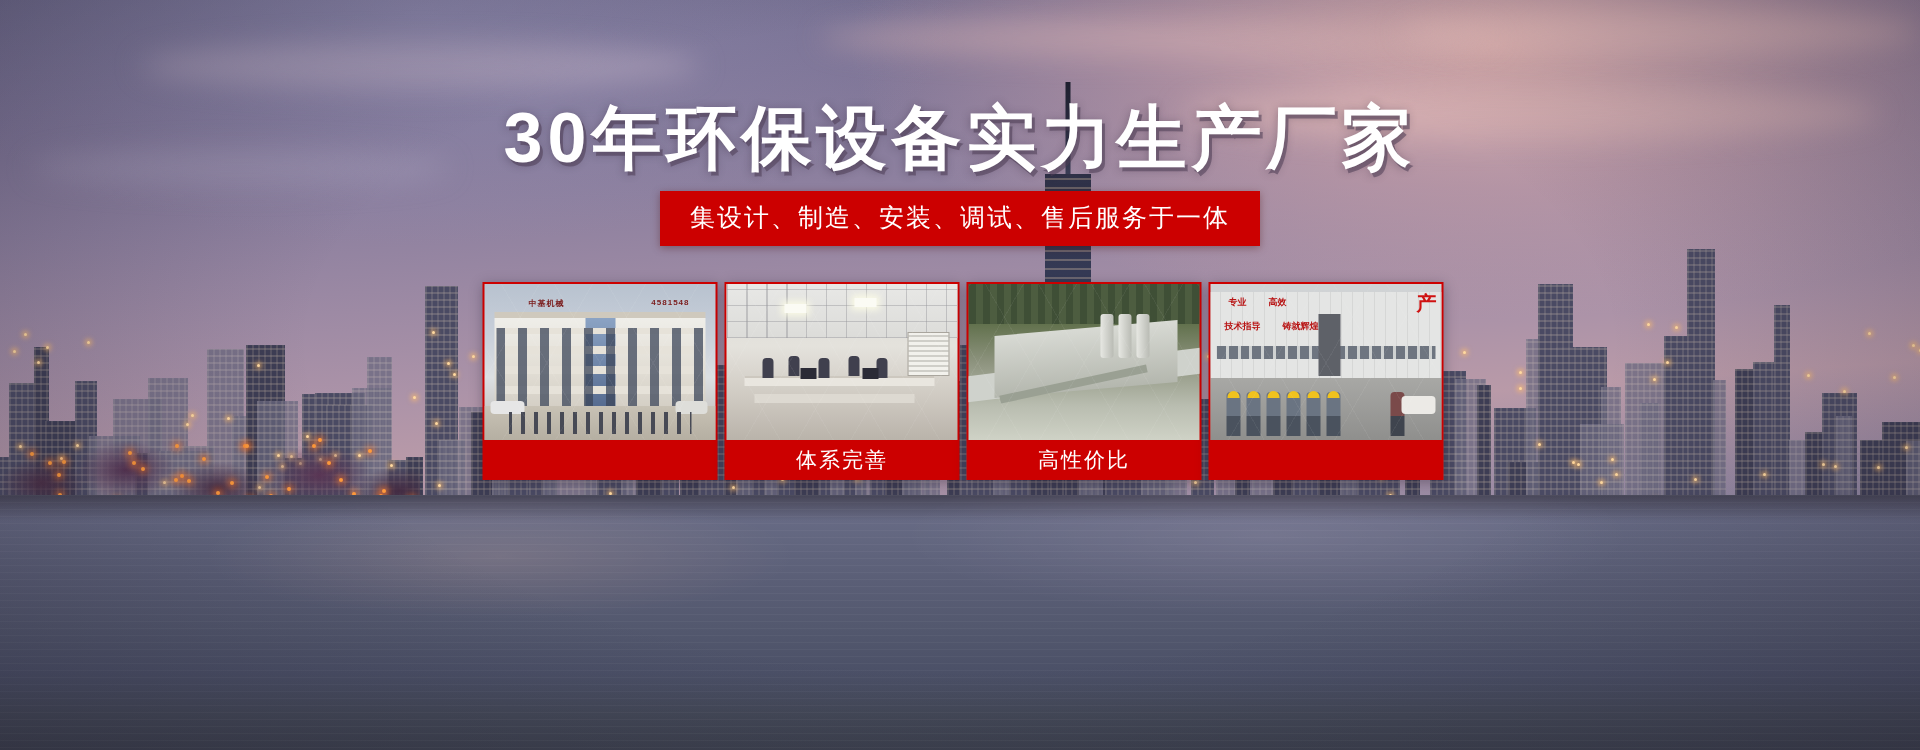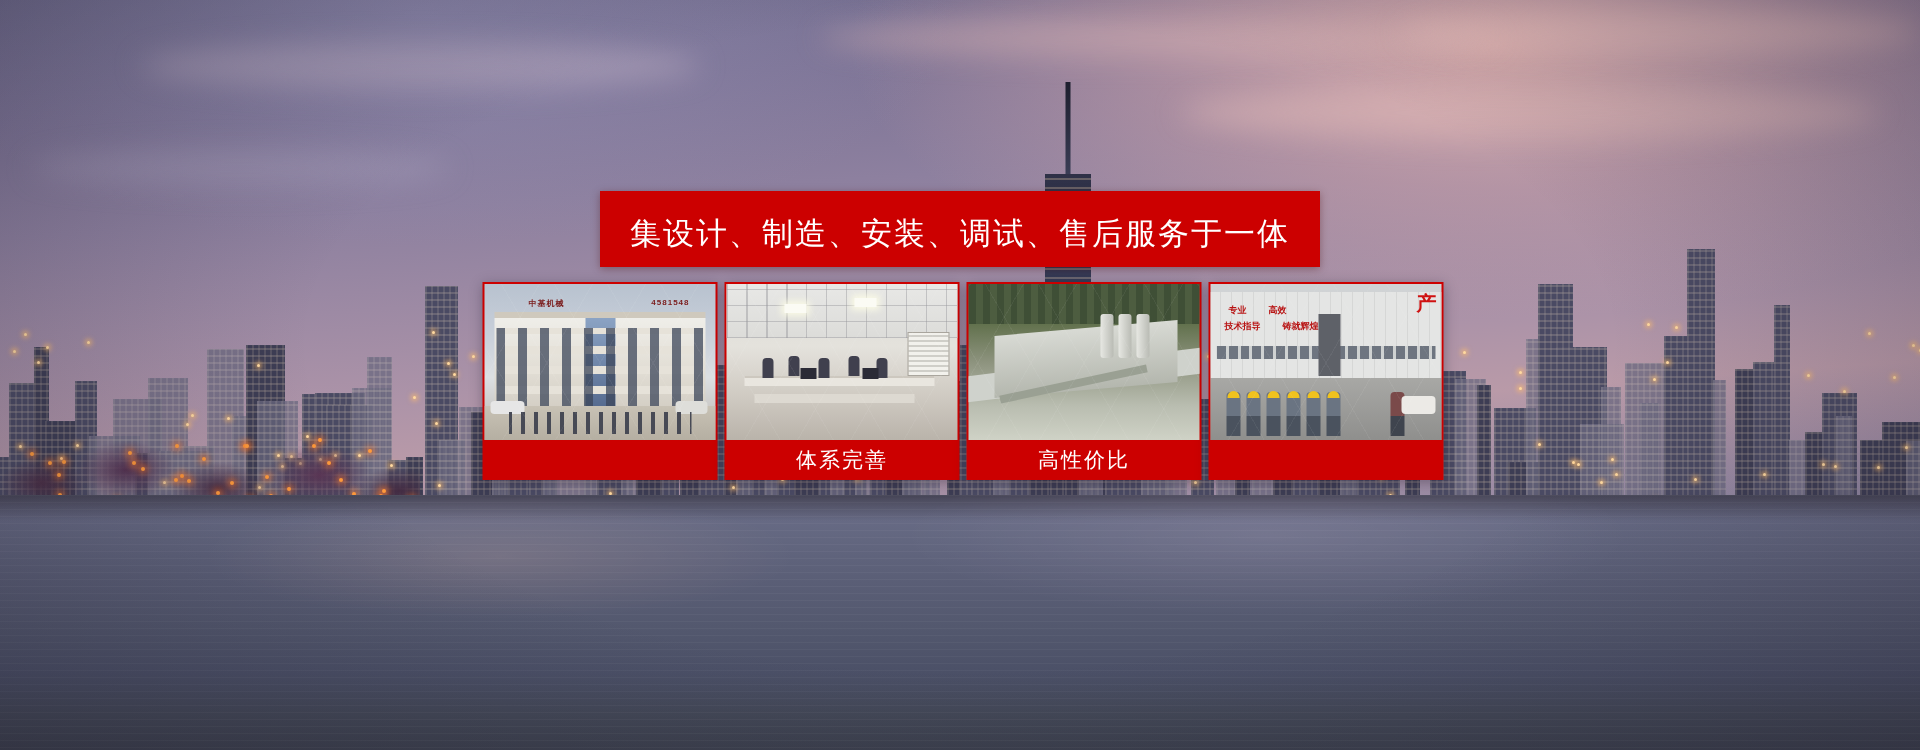--- a/index.html
+++ b/index.html
@@ -76,22 +76,22 @@
 
   
   .content { position:absolute; inset:0; }
 
   .headline { position:absolute; top:103px; left:0; width:1920px; text-align:center;
     font-size:70px; line-height:1; font-weight:bold; color:#ffffff;
     letter-spacing:5px;
     text-shadow:3px 4px 0 rgba(78,62,86,.55), 0 2px 10px rgba(40,30,50,.35); }
 
   .subtitle { position:absolute; top:191px; left:50%; transform:translateX(-50%);
-    background:#cc0000; color:#ffffff; font-size:31px; letter-spacing:2px;
-    padding:22px 30px 12px; white-space:nowrap;
+    background:#cc0000; color:#ffffff; font-size:25px; letter-spacing:2px;
+    padding:10px 30px 12px; white-space:nowrap;
     box-shadow:0 2px 8px rgba(70,0,0,.35); }
 
   .cards { position:absolute; top:282px; left:50%; transform:translateX(-50%);
     width:955px; display:flex; gap:7px; }
   .card { width:235px; background:#cc0000; padding:2px 2px 0;
     box-shadow:0 3px 12px rgba(30,20,40,.35); }
   .thumb { position:relative; width:231px; height:156px; overflow:hidden;
     background:#8d8ca0; }
   .thumb .wm { position:absolute; inset:0; opacity:.30; mix-blend-mode:screen;
     background-image:
@@ -155,21 +155,21 @@
   .t3 .desk2 { position:absolute; left:28px; top:110px; width:160px; height:9px;
     background:#ddd9d1; }
   .t3 .pr { position:absolute; width:11px; height:20px; border-radius:4px 4px 0 0;
     background:#40404e; }
   .t3 .mon { position:absolute; width:16px; height:11px; background:#2b2b36; }
 
   
   .t4 { background:linear-gradient(180deg,#cfd2d4 0%, #d9dadb 42%, #b9b9b7 66%, #9e9e9c 100%); }
   .t4 .wall { position:absolute; left:0; right:0; top:8px; height:86px;
     background:repeating-linear-gradient(90deg,#e4e5e4 0 10px,#d6d7d6 10px 11px); }
-  .t4 .slogan { position:absolute; top:20px; font-size:9px; color:#b81414;
+  .t4 .slogan { position:absolute; top:12px; font-size:9px; color:#b81414;
     font-weight:bold; }
   .t4 .bigred { position:absolute; right:4px; top:6px; font-size:20px; color:#cf1111;
     font-weight:bold; letter-spacing:1px; }
   .t4 .strip { position:absolute; left:6px; right:6px; top:62px; height:13px;
     background:repeating-linear-gradient(90deg,#6e7580 0 9px,#cfd2d2 9px 12px); }
   .t4 .door { position:absolute; left:108px; top:30px; width:22px; height:62px;
     background:#5e6168; }
   .t4 .floor { position:absolute; left:0; right:0; bottom:0; height:62px;
     background:linear-gradient(180deg,#a8a8a5,#8f8f8d); }
   .t4 .worker { position:absolute; bottom:4px; width:14px; height:44px;
@@ -466,20 +466,21 @@
 
   <div class="water">
     <div class="bank"></div>
     <div class="water-shimmer"></div>
   </div>
 
   <div class="vignette"></div>
 
   <div class="content">
 
+    <div class="headline">30年环保设备实力生产厂家</div>
 
     <div class="subtitle">集设计、制造、安装、调试、售后服务于一体</div>
 
     <div class="cards">
 
       <div class="card">
         <div class="thumb t1">
           <div class="bldg"></div>
           <div class="atrium2"></div>
           <div class="win"></div>

